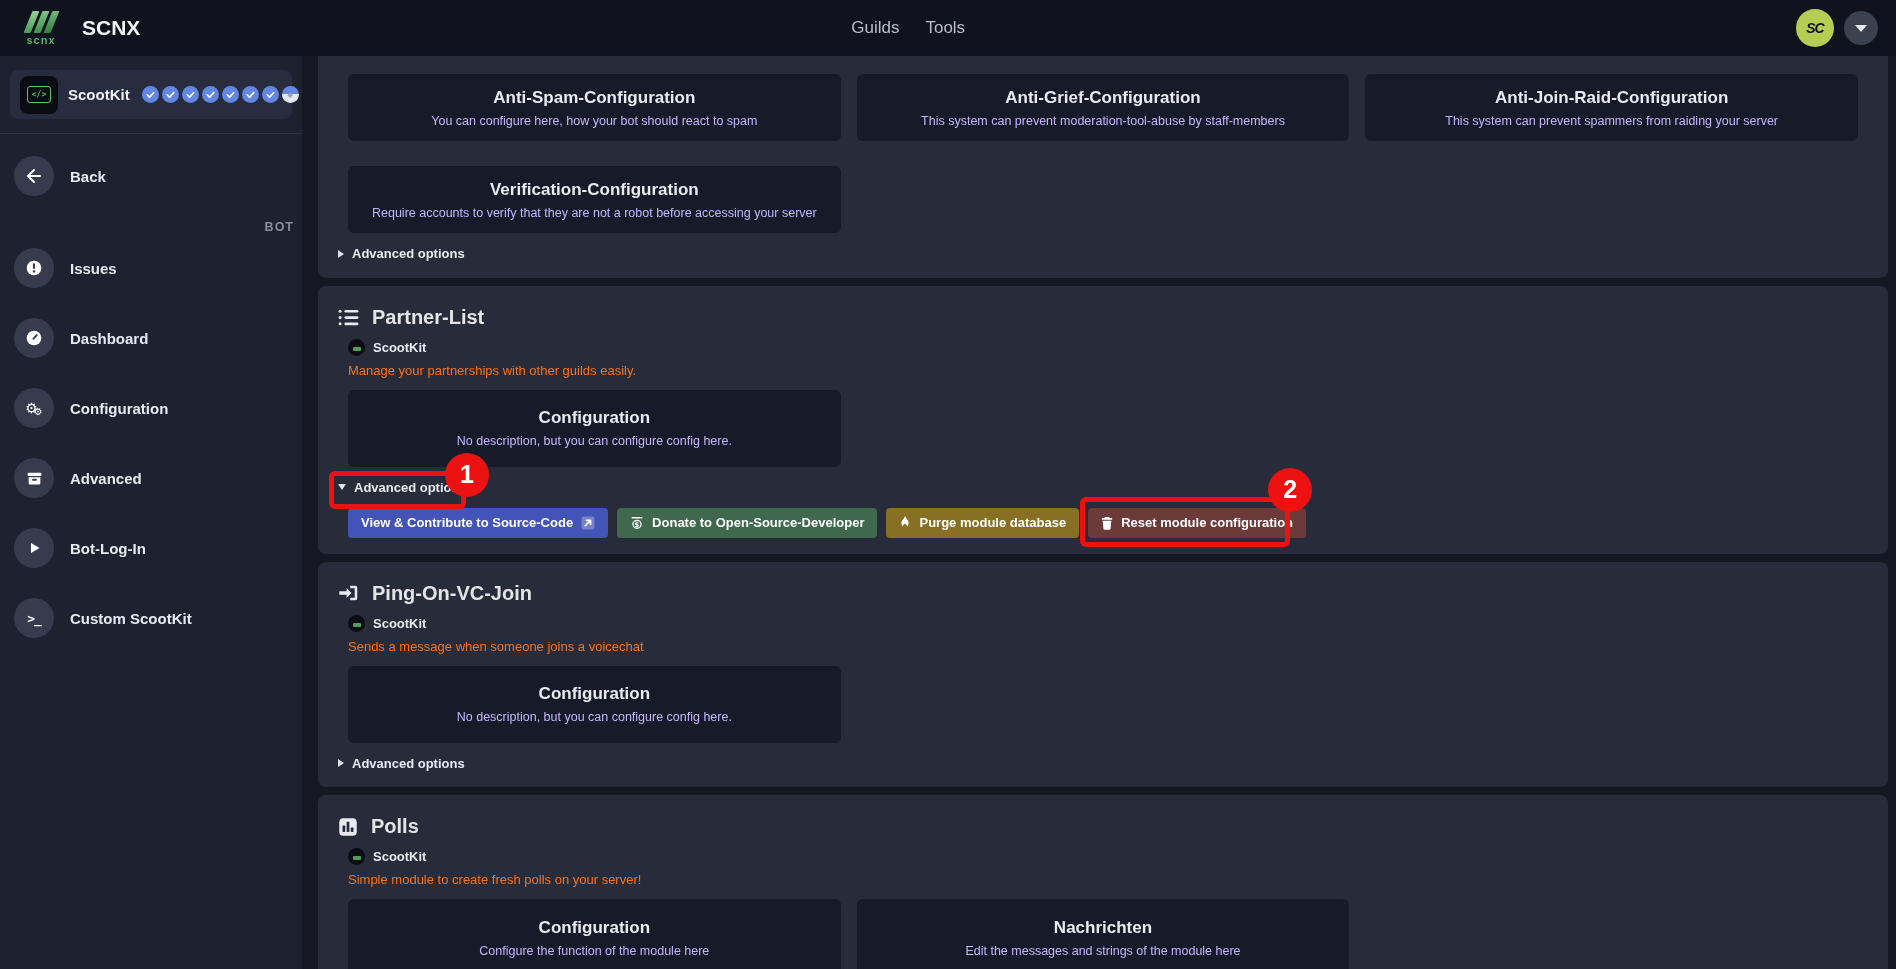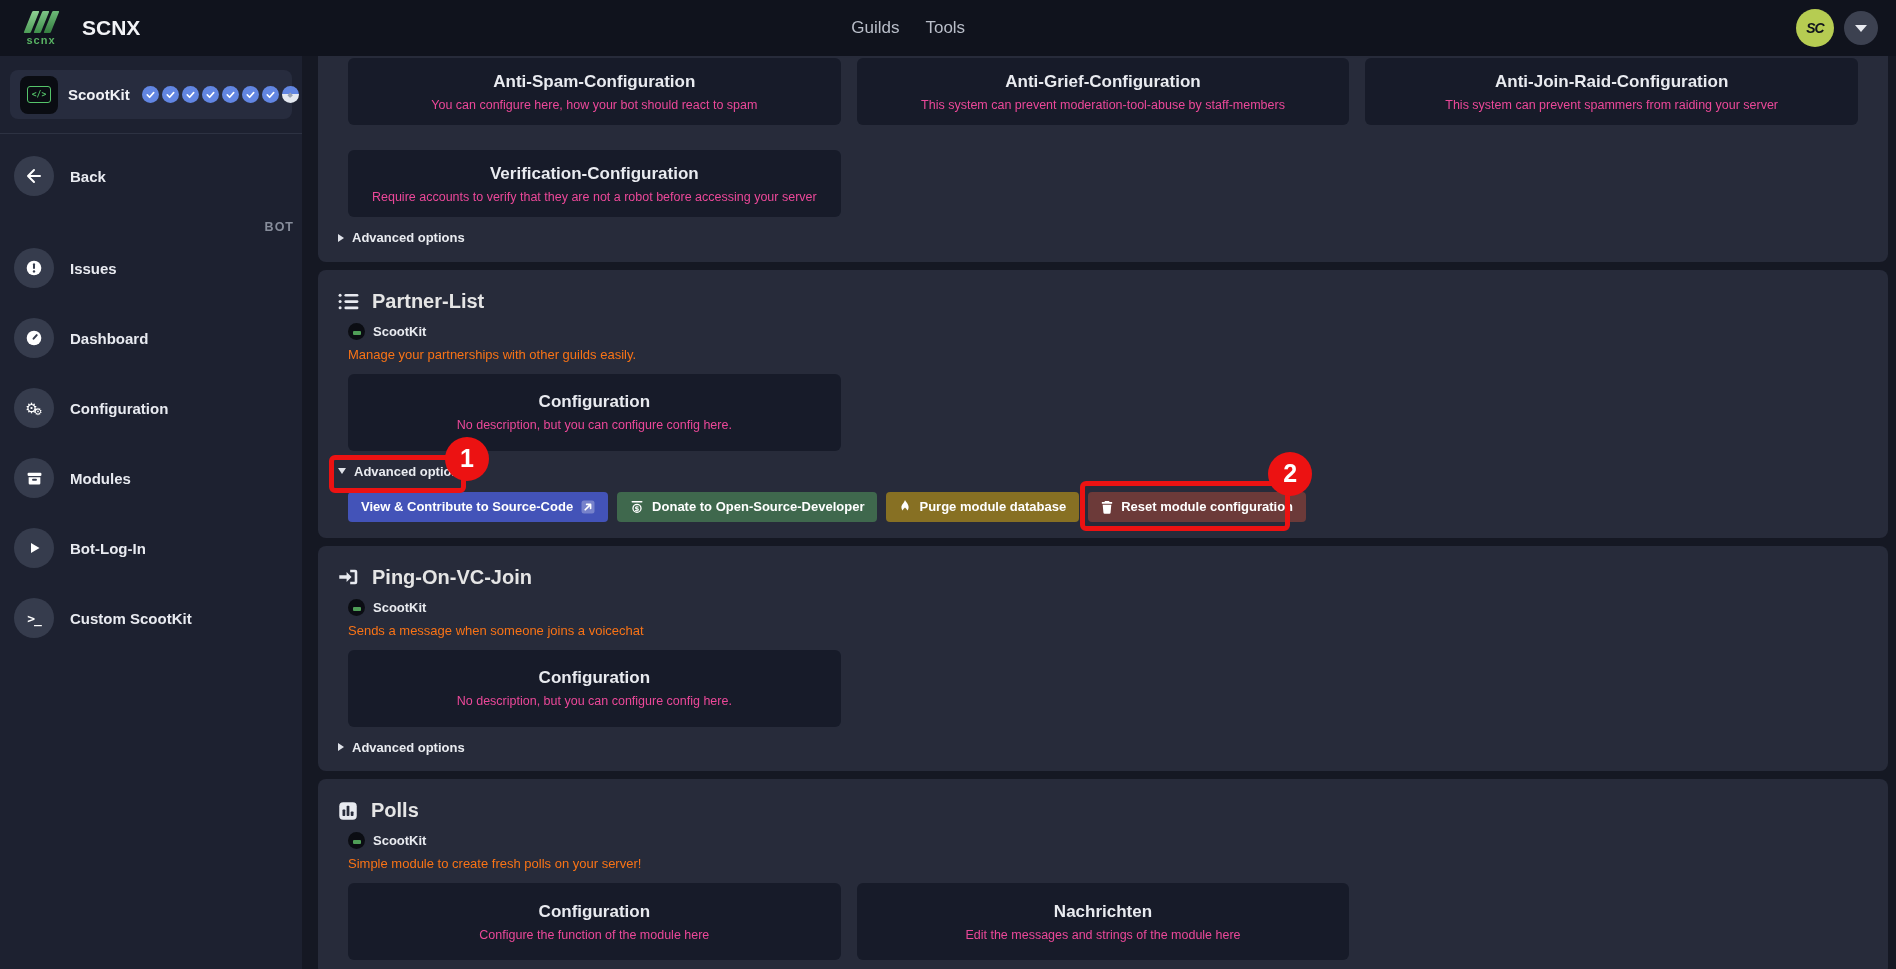--- a/index.html
+++ b/index.html
@@ -76,30 +76,30 @@
   .section-label { color:#878d9b; font-size:12.5px; font-weight:bold; letter-spacing:1px; margin:16px 0 6px 4px;text-align:right; }
   .glyph { font-family:"DejaVu Sans", sans-serif; }
   .term-glyph { font-family:"DejaVu Sans Mono", monospace; font-weight:bold; font-size:13px; letter-spacing:-1px; }
 
   
   .main { position:absolute; left:318px; top:56px; width:1570px; }
   .panel {
     background:#272b3a; border-radius:8px; margin-bottom:8px;
     padding:14px 20px 16px 20px;
   }
-  .panel.clipped-top { border-radius:0 0 8px 8px; padding-top:2px; }
+  .panel.clipped-top { border-radius:0 0 8px 8px; padding-top:18px; }
   .cards-grid { display:grid; grid-template-columns:repeat(3,1fr); column-gap:16px; row-gap:25px; margin:0 10px; }
   .card {
     background:#171b29; border-radius:6px; min-height:67px;
     display:flex; flex-direction:column; justify-content:center; gap:6px;
     text-align:center; padding:10px 16px; cursor:pointer;
   }
   .card.tall { min-height:77px; }
   .card-title { font-size:17px; font-weight:bold; color:#e9ebf0; }
-  .card-desc { font-size:12.5px; color:#ec4899; }
+  .card-desc { font-size:12.5px; color:#c4b5fd; }
   .section-header { display:flex; align-items:center; gap:13px; margin:6px 0 2px 0; }
   .section-title { font-size:20px; font-weight:bold; color:#e5e5e5; }
   .author-row { display:flex; align-items:center; gap:8px; margin:10px 0 0 10px; }
   .mini-avatar { width:17px; height:17px; border-radius:50%; background:#0b0d13; position:relative; flex:0 0 auto; }
   .mini-avatar::after { content:""; position:absolute; left:5px; top:8px; width:8px; height:4px; background:#4f9e57; border-radius:1px; }
   .author-name { font-size:13px; font-weight:bold; color:#e9ebf0; }
   .module-desc { font-size:13px; color:#f97316; margin:7px 0 12px 10px; }
   .advanced-row { display:inline-flex; align-items:center; gap:8px; margin-top:13px; cursor:pointer; position:relative; }
   .advanced-label { font-size:13px; font-weight:bold; color:#e9ebf0; }
   .caret-right { width:0; height:0; border-top:4.5px solid transparent; border-bottom:4.5px solid transparent; border-left:6.5px solid #dfe2e9; }
@@ -241,21 +241,21 @@
     <div class="side-label">Configuration</div>
   </div>
   <div class="side-item">
     <div class="side-circle">
       <svg width="17" height="17" viewBox="0 0 16 16">
           <rect x="1.5" y="2.5" width="13" height="3.2" rx="1" fill="#fff"></rect>
           <path d="M2.5 6.8h11v5.7a1.2 1.2 0 0 1-1.2 1.2H3.7a1.2 1.2 0 0 1-1.2-1.2z" fill="#fff"></path>
           <rect x="5.7" y="8.3" width="4.6" height="1.7" rx="0.85" fill="#363c4d"></rect>
         </svg>
     </div>
-    <div class="side-label">Modules</div>
+    <div class="side-label">Advanced</div>
   </div>
   <div class="side-item">
     <div class="side-circle">
       <svg width="16" height="16" viewBox="0 0 16 16">
           <path d="M5 3v10l8.5-5z" fill="#fff"></path>
         </svg>
     </div>
     <div class="side-label">Bot-Log-In</div>
   </div>
   <div class="side-item">

